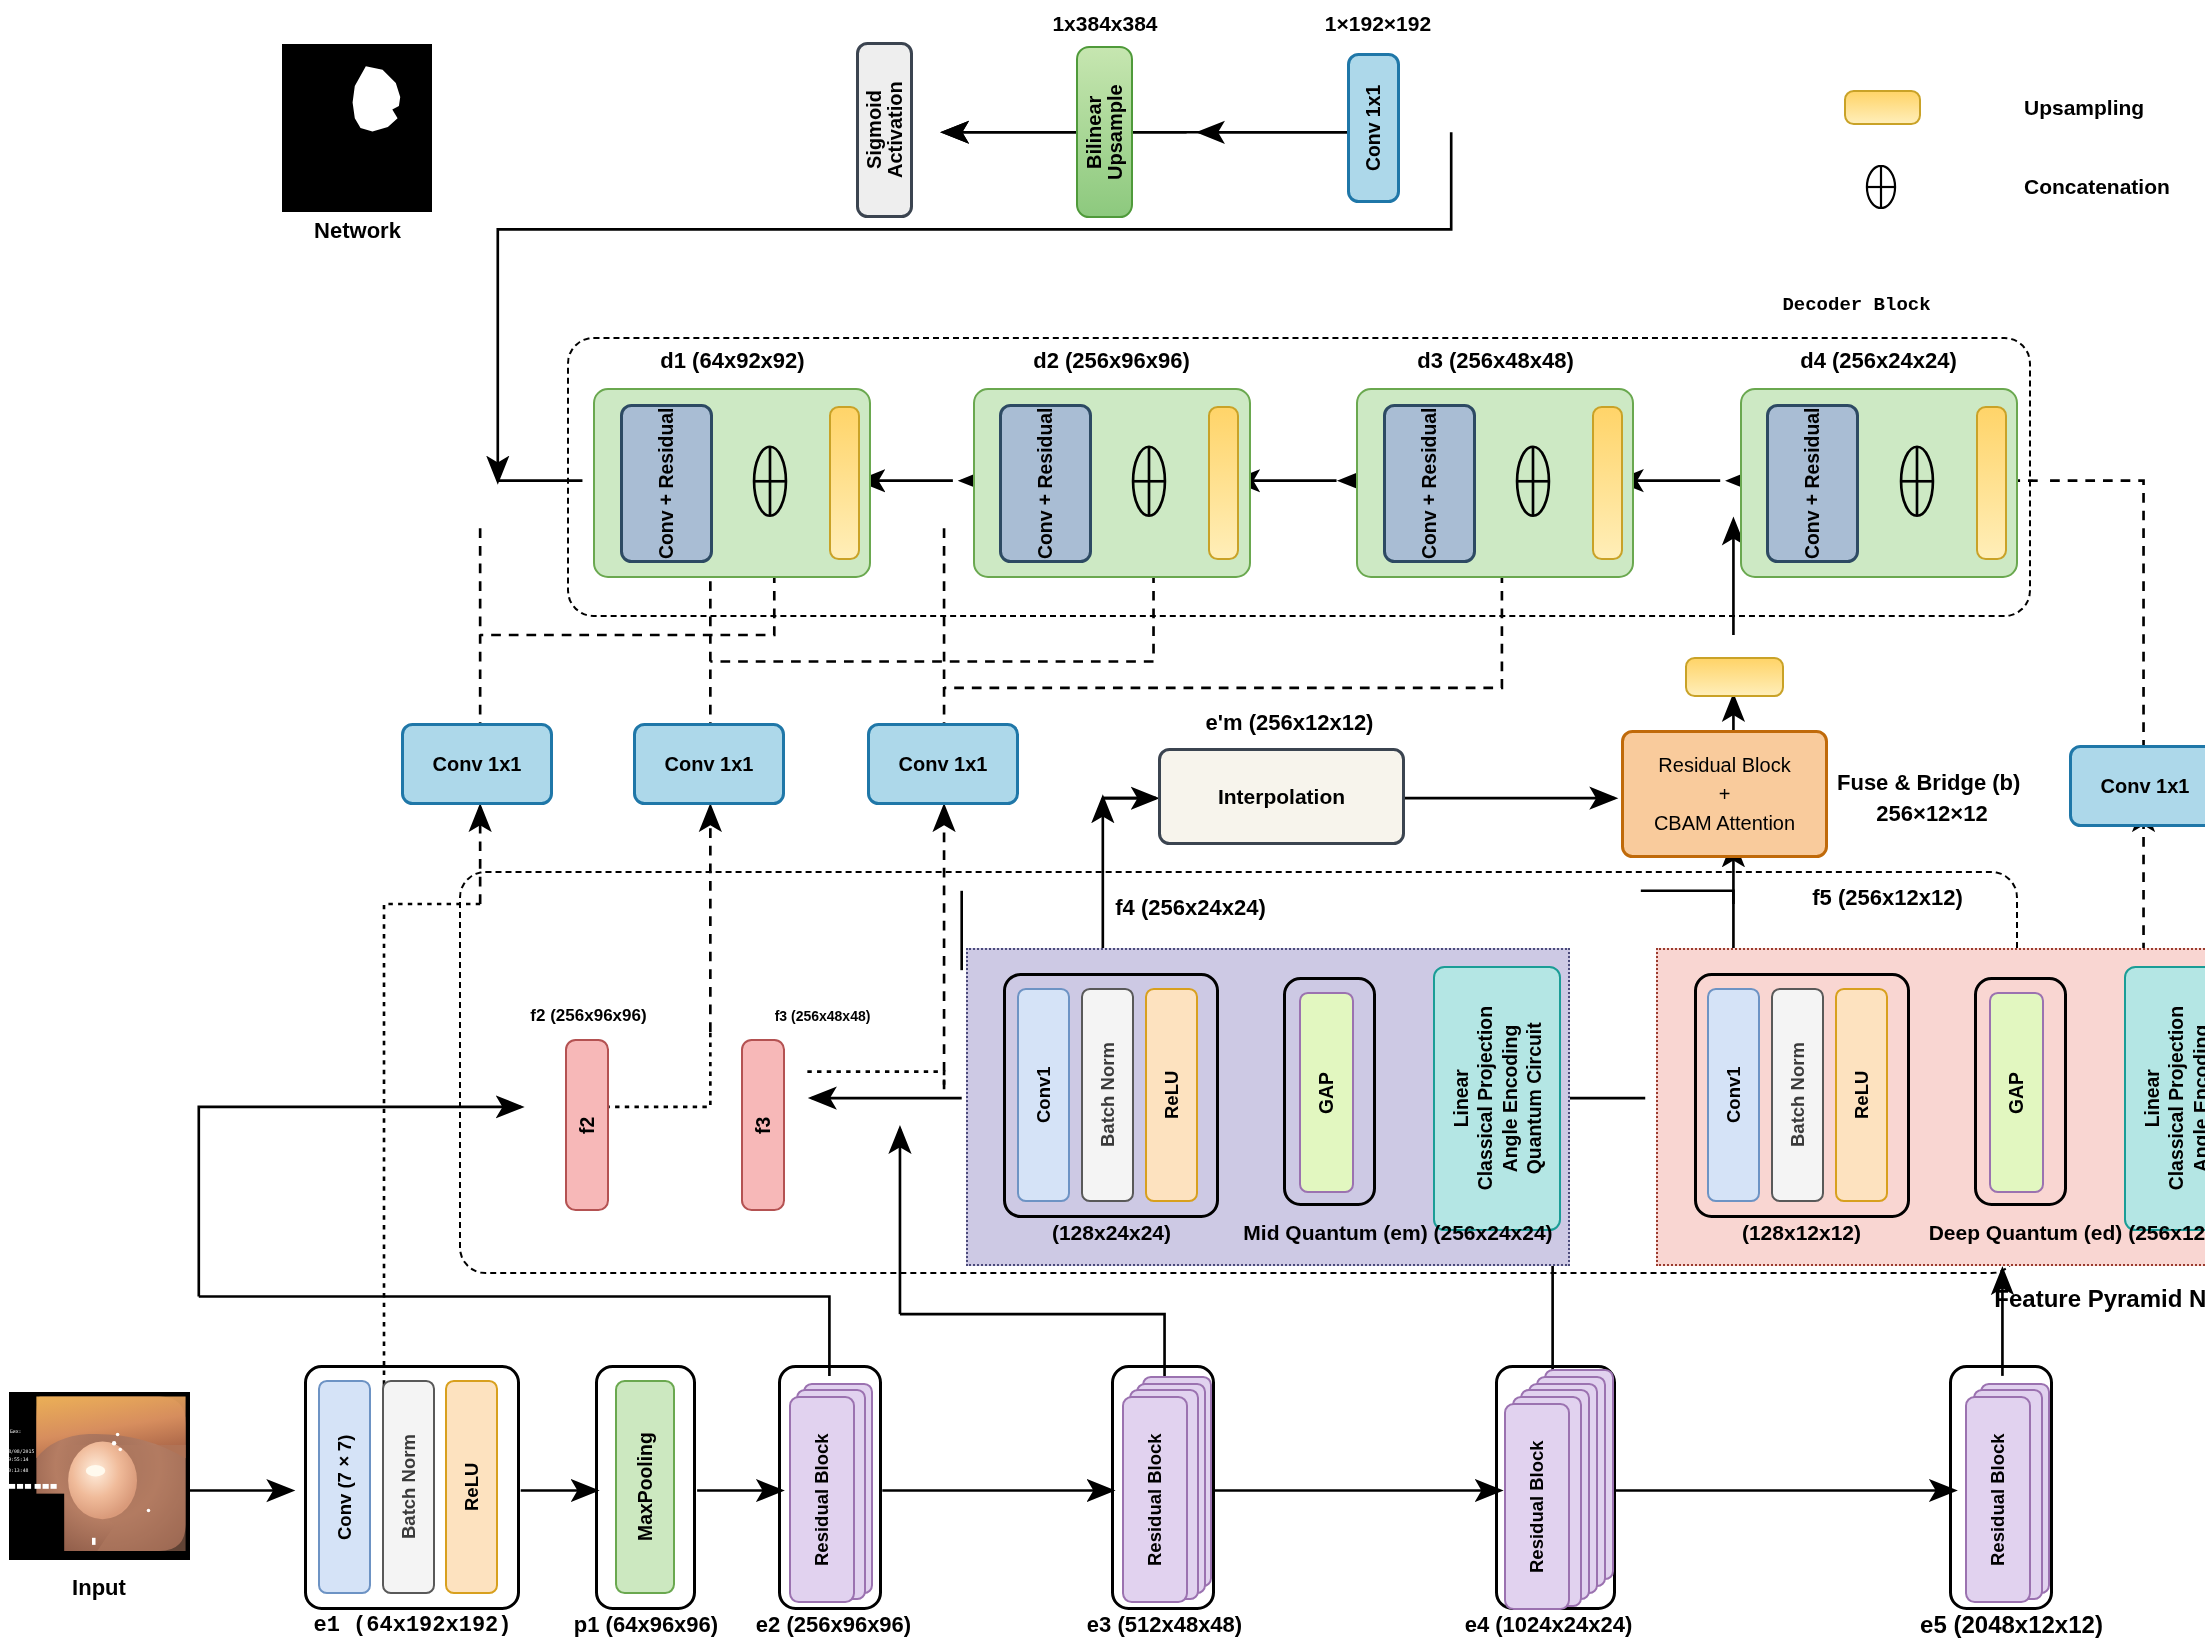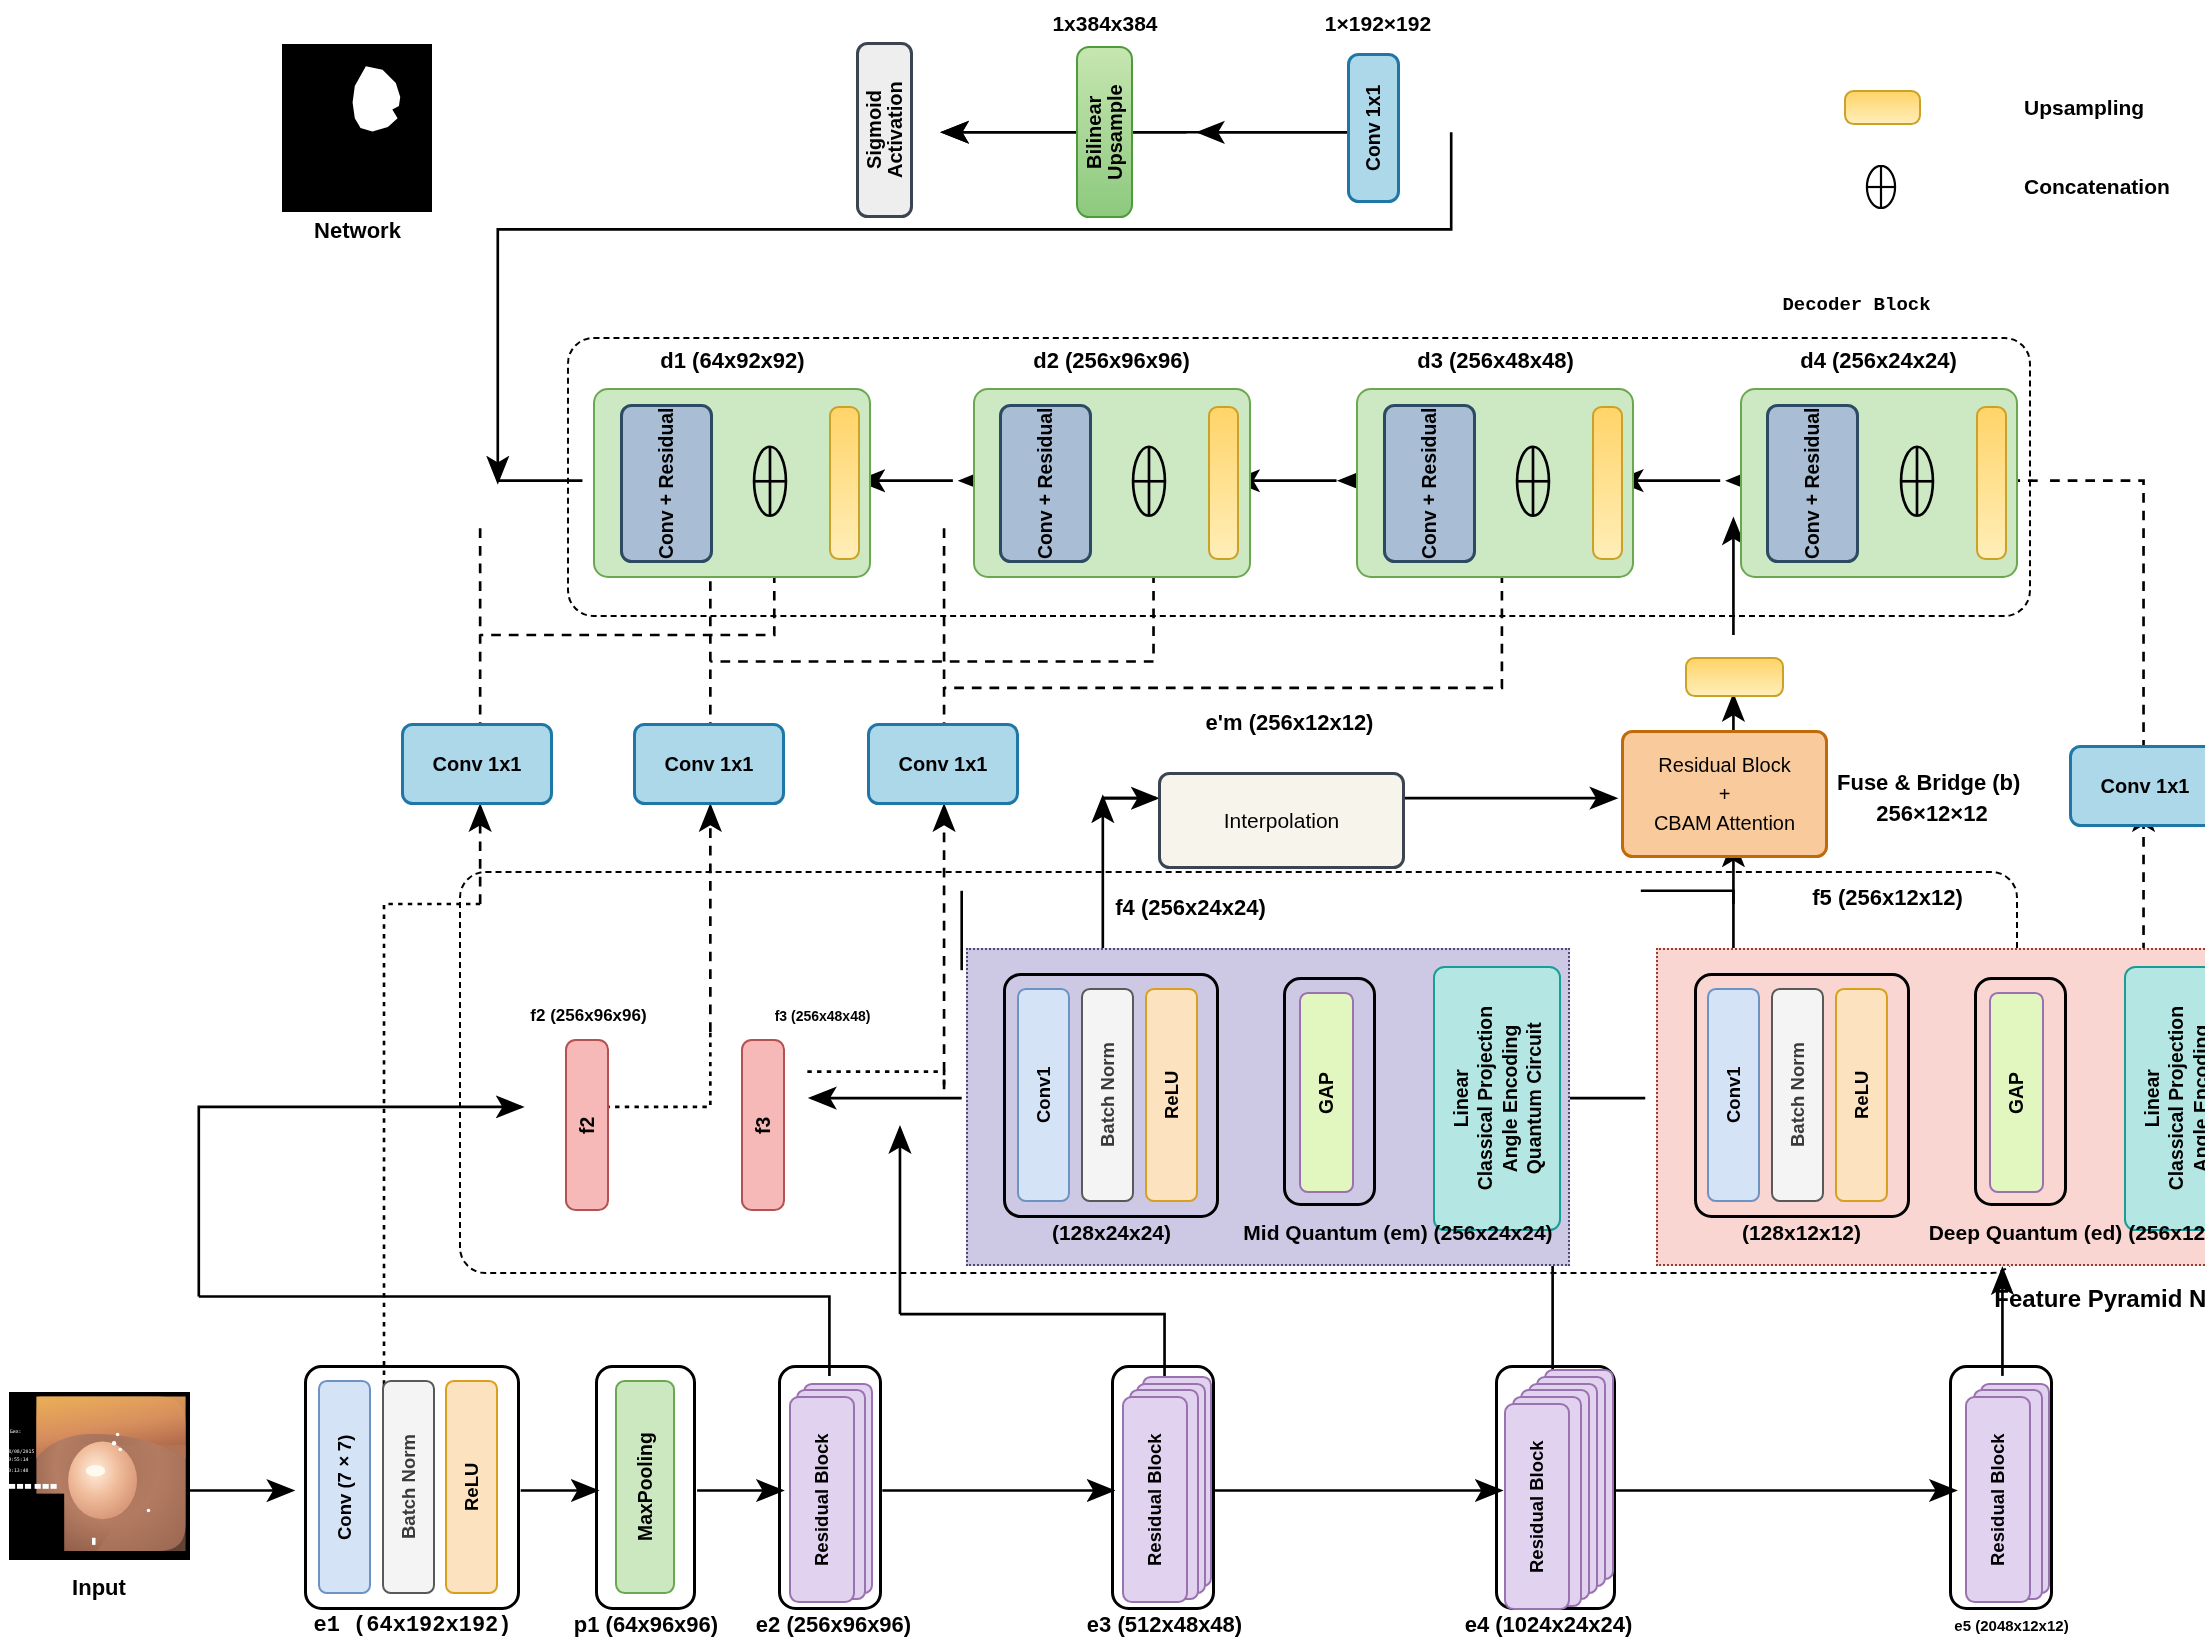--- a/index.html
+++ b/index.html
@@ -270,21 +270,21 @@
   </svg>
 </div>
 <div class="node yellow" style="left:1976px;top:406px;width:31px;height:154px;"></div>
 
 <div class="node blue" style="left:401px;top:723px;width:152px;height:82px;font-size:20px;">Conv 1x1</div>
 <div class="node blue" style="left:633px;top:723px;width:152px;height:82px;font-size:20px;">Conv 1x1</div>
 <div class="node blue" style="left:867px;top:723px;width:152px;height:82px;font-size:20px;">Conv 1x1</div>
 <div class="node blue" style="left:2069px;top:745px;width:152px;height:82px;font-size:20px;">Conv 1x1</div>
 
 <div class="lbl" style="left:1175px;top:710px;width:229px;height:26.5px;font-size:22px;">e'm (256x12x12)</div>
-<div class="node cream" style="left:1158px;top:748px;width:247px;height:97px;font-size:21px;font-weight:normal;margin-top:24px;">Interpolation</div>
+<div class="node cream" style="left:1158px;top:748px;width:247px;height:97px;font-size:21px;font-weight:bold;">Interpolation</div>
 
 <div class="node orange" style="left:1621px;top:730px;width:207px;height:128px;font-size:20px;font-weight:normal;flex-direction:column;line-height:1.45;">
   <span style="white-space:pre-line;">Residual Block
 +
 CBAM Attention</span>
 </div>
 <div class="lbl" style="left:1837px;top:770px;width:229px;height:26.5px;font-size:22px;justify-content:flex-start;">Fuse &amp; Bridge (b)</div>
 <div class="lbl" style="left:1837px;top:801px;width:190px;height:26.5px;font-size:22px;">256×12×12</div>
 
 <div class="node yellow" style="left:1685px;top:657px;width:99px;height:40px;"></div>
@@ -411,14 +411,14 @@
 <div style="position:absolute;left:1528px;top:1383px;width:66px;height:207px;background:#e1d2ef;border:2.2px solid #9b72b0;border-radius:8.8px;"></div>
 <div style="position:absolute;left:1520px;top:1389px;width:66px;height:207px;background:#e1d2ef;border:2.2px solid #9b72b0;border-radius:8.8px;"></div>
 <div style="position:absolute;left:1512px;top:1396px;width:66px;height:207px;background:#e1d2ef;border:2.2px solid #9b72b0;border-radius:8.8px;"></div>
 <div class="node purpleblk vert" style="left:1504px;top:1403px;width:66px;height:207px;font-size:18.5px;">Residual Block</div>
 <div class="lbl" style="left:1416px;top:1612px;width:265px;height:26.5px;font-size:22px;">e4 (1024x24x24)</div>
 
 <div class="node outerblk" style="left:1949px;top:1365px;width:104px;height:245px;"></div>
 <div style="position:absolute;left:1980px;top:1383px;width:66px;height:207px;background:#e1d2ef;border:2.2px solid #9b72b0;border-radius:8.8px;"></div>
 <div style="position:absolute;left:1973px;top:1389px;width:66px;height:207px;background:#e1d2ef;border:2.2px solid #9b72b0;border-radius:8.8px;"></div>
 <div class="node purpleblk vert" style="left:1965px;top:1396px;width:66px;height:207px;font-size:18.5px;">Residual Block</div>
-<div class="lbl" style="left:1879px;top:1612px;width:265px;height:26.5px;font-size:15px;">e5 (2048x12x12)</div>
+<div class="lbl" style="left:1879px;top:1612px;width:265px;height:26.5px;font-size:24px;">e5 (2048x12x12)</div>
 
 
 </body></html>

